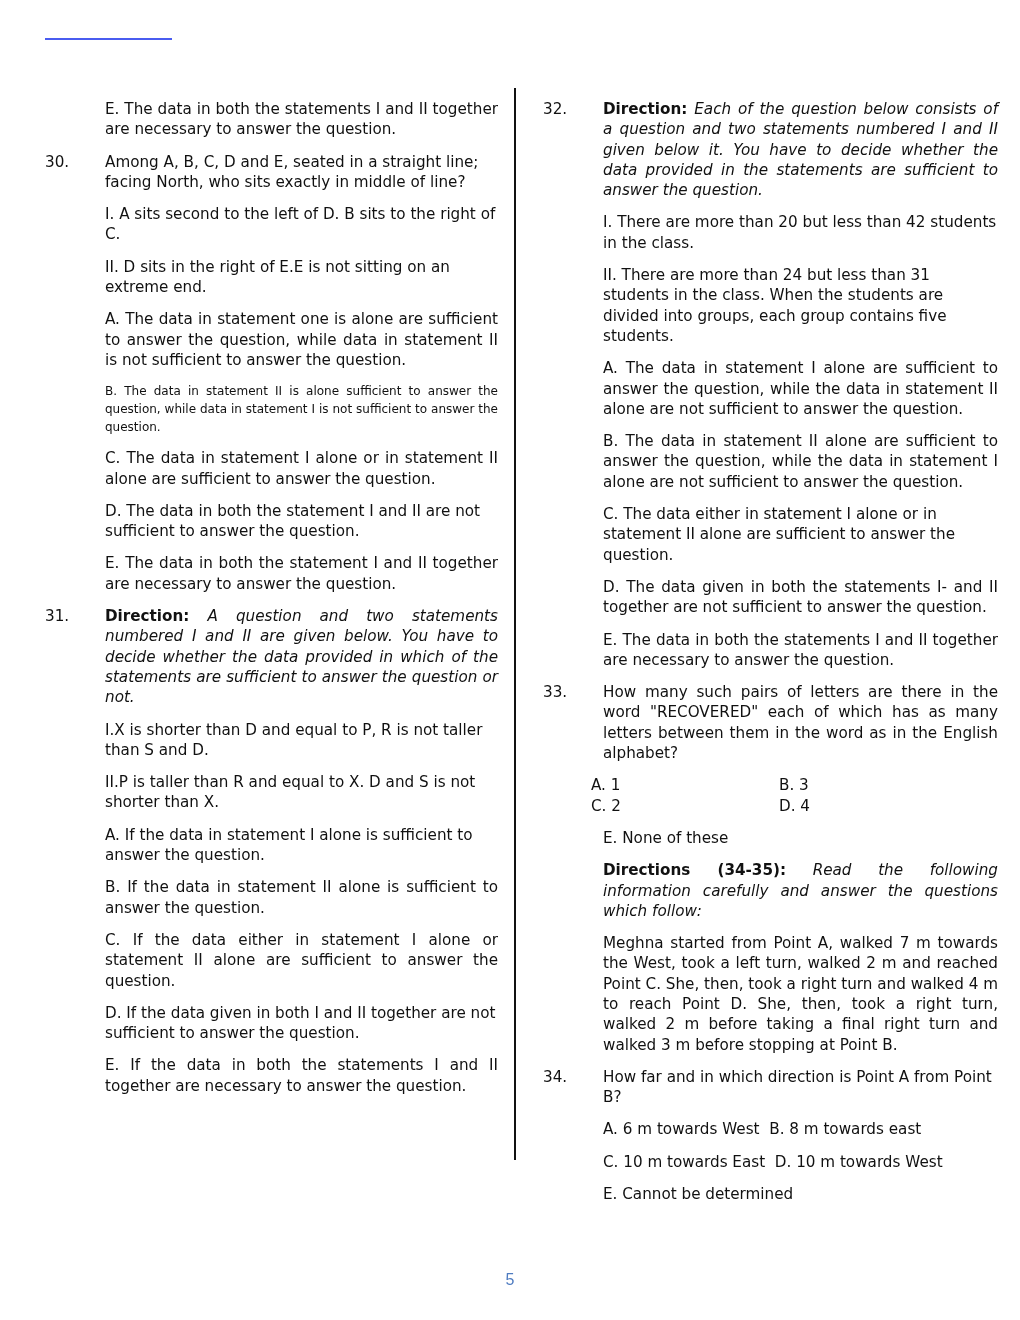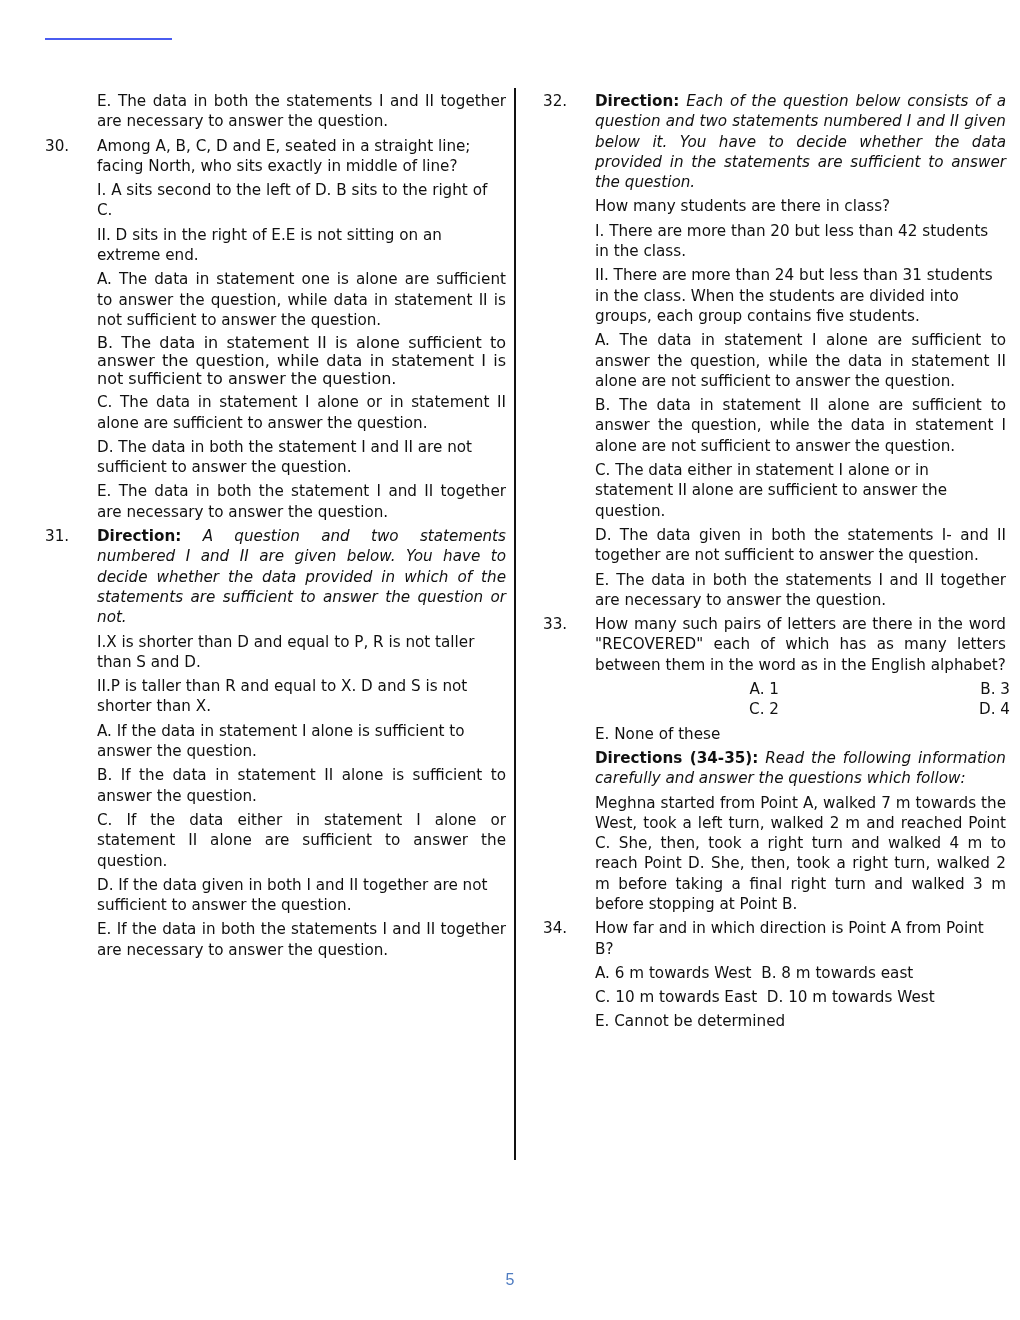--- a/index.html
+++ b/index.html
@@ -5,26 +5,26 @@
   html, body { margin:0; padding:0; background:#ffffff; }
   body { width:1020px; height:1320px; position:relative; overflow:hidden;
          font-family:"DejaVu Sans","Liberation Sans",sans-serif; color:#111; }
   .top-rule { position:absolute; left:45px; top:38px; width:127px; height:2px; background:#4a5cf0; }
   .divider { position:absolute; left:514px; top:88px; width:2px; height:1072px; background:#111; }
   .col { position:absolute; top:87px; font-size:15.2px; line-height:20.3px; }
   .col-left { left:40px; width:470px; }
   .col-right { left:538px; width:472px; }
   .q { position:relative; padding-left:53px; }
   .qnum { position:absolute; left:5px; top:0; }
-  .p { text-align:justify; margin:4px; }
+  .p { text-align:justify; margin:12px; }
   .p.left { text-align:left; }
-  .small { font-size:16px; line-height:18px; }
+  .small { font-size:12px; line-height:18px; }
   b { font-weight:bold; }
   i { }
-  .opts2 { display:grid; grid-template-columns:188px 1fr;text-align:right; }
+  .opts2 { display:grid; grid-template-columns:188px 1fr; }
   .page-num { position:absolute; left:0; width:1020px; top:1271px; text-align:center;
               font-size:16px; color:#4f7cc1; font-family:"Liberation Sans",sans-serif; }
 </style>
 </head>
 <body>
 
 <div class="top-rule"></div>
 <div class="divider"></div>
 
 <div class="col col-left">
@@ -54,21 +54,20 @@
     <p class="p">C. If the data either in statement I alone or statement II alone are sufficient to answer the question.</p>
     <p class="p left">D. If the data given in both I and II together are not sufficient to answer the question.</p>
     <p class="p">E. If the data in both the statements I and II together are necessary to answer the question.</p>
   </div>
 </div>
 
 <div class="col col-right">
   <div class="q">
     <span class="qnum">32.</span>
     <p class="p"><b>Direction:</b> <i>Each of the question below consists of a question and two statements numbered I and II given below it. You have to decide whether the data provided in the statements are sufficient to answer the question.</i></p>
-    <p class="p left">How many students are there in class?</p>
     <p class="p left">I. There are more than 20 but less than 42 students in the class.</p>
     <p class="p left">II. There are more than 24 but less than 31 students in the class. When the students are divided into groups, each group contains five students.</p>
     <p class="p">A. The data in statement I alone are sufficient to answer the question, while the data in statement II alone are not sufficient to answer the question.</p>
     <p class="p">B. The data in statement II alone are sufficient to answer the question, while the data in statement I alone are not sufficient to answer the question.</p>
     <p class="p left">C. The data either in statement I alone or in statement II alone are sufficient to answer the question.</p>
     <p class="p">D. The data given in both the statements I- and II together are not sufficient to answer the question.</p>
     <p class="p">E. The data in both the statements I and II together are necessary to answer the question.</p>
   </div>
 
   <div class="q">

